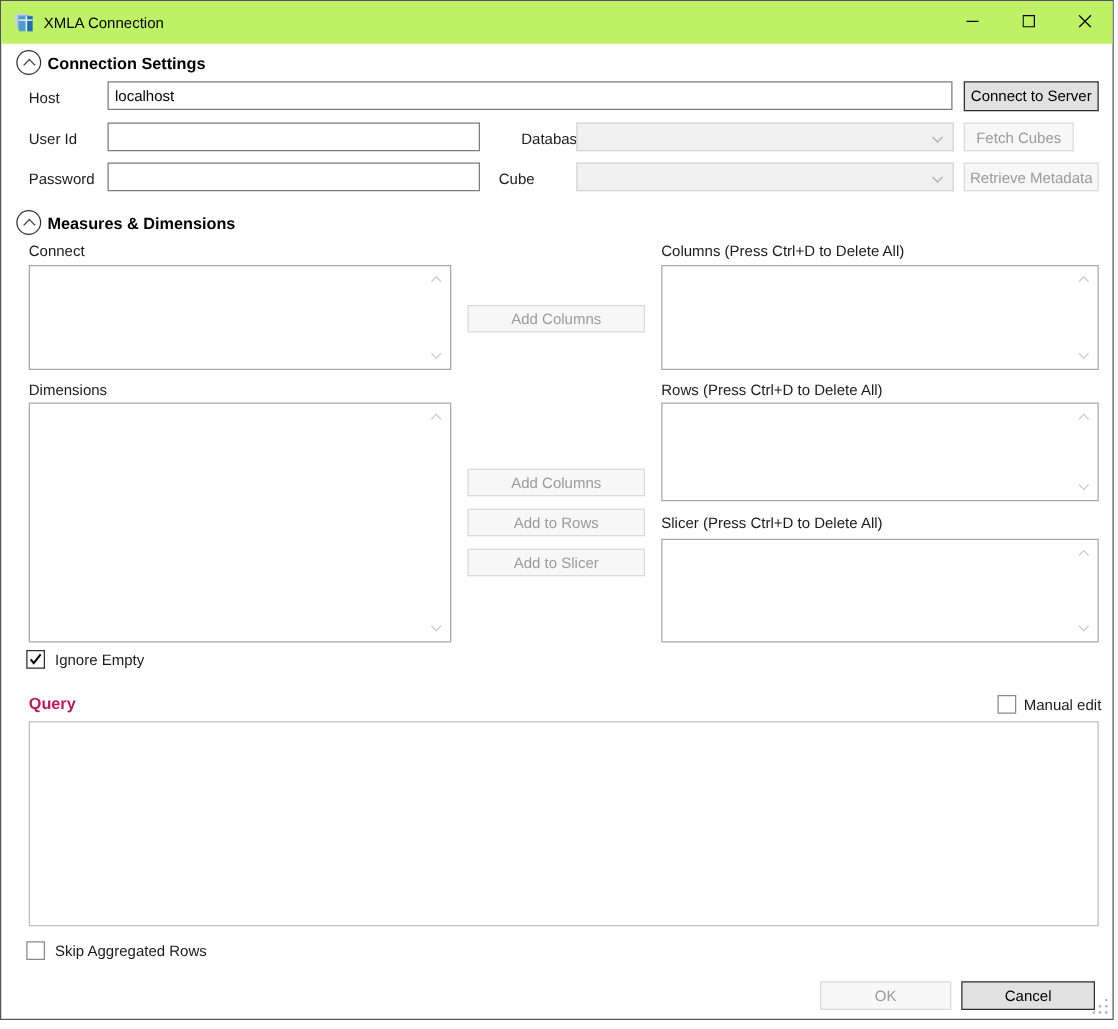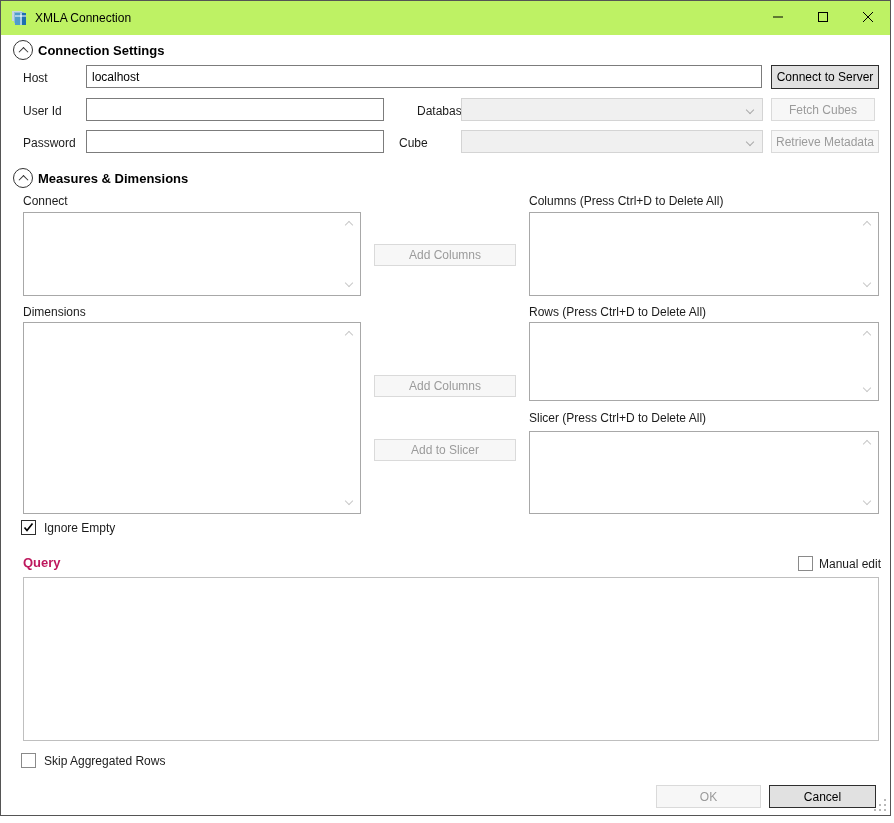--- a/index.html
+++ b/index.html
@@ -108,21 +108,21 @@
     <span>Connect to Server</span>
   </div>
 
   <span class="lbl" style="left:22px; top:103px;">User Id</span>
   <input class="tbox" style="left: 85px; top: 97px; width: 298px; height: 23px;" type="text" value="">
   <span class="lbl" style="left:416px; top:103px;">Database</span>
   <div class="combo" style="left:460px; top:97px; width:302px; height:23px;">
     <span></span>
     <span class="chev"></span>
   </div>
-  <div class="btn disabled" style="left:770px; top:97px; width:104px; height:23px;">
+  <div class="btn disabled" style="left:770px; top:97px; width:88px; height:23px;">
     <span>Fetch Cubes</span>
   </div>
 
   <span class="lbl" style="left:22px; top:135px;">Password</span>
   <input class="tbox" style="left: 85px; top: 129px; width: 298px; height: 23px;" type="password" value="">
   <span class="lbl" style="left:398px; top:135px;">Cube</span>
   <div class="combo" style="left:460px; top:129px; width:302px; height:23px;">
     <span></span>
     <span class="chev"></span>
   </div>
@@ -158,20 +158,23 @@
   </div>
 
   <span class="lbl" style="left:528px; top:304px;">Rows (Press Ctrl+D to Delete All)</span>
   <div class="listbox" style="left:528px; top:321px; width:350px; height:79px;">
     <span class="chev-up"></span>
     <span class="chev-dn"></span>
   </div>
 
   <div class="btn disabled" style="left:373px; top:374px; width:142px; height:22px;">
     <span>Add Columns</span>
+  </div>
+  <div class="btn disabled" style="left:373px; top:406px; width:142px; height:22px;">
+    <span>Add to Rows</span>
   </div>
   <div class="btn disabled" style="left:373px; top:438px; width:142px; height:22px;">
     <span>Add to Slicer</span>
   </div>
 
   <span class="lbl" style="left:528px; top:410px;">Slicer (Press Ctrl+D to Delete All)</span>
   <div class="listbox" style="left:528px; top:430px; width:350px; height:83px;">
     <span class="chev-up"></span>
     <span class="chev-dn"></span>
   </div>

